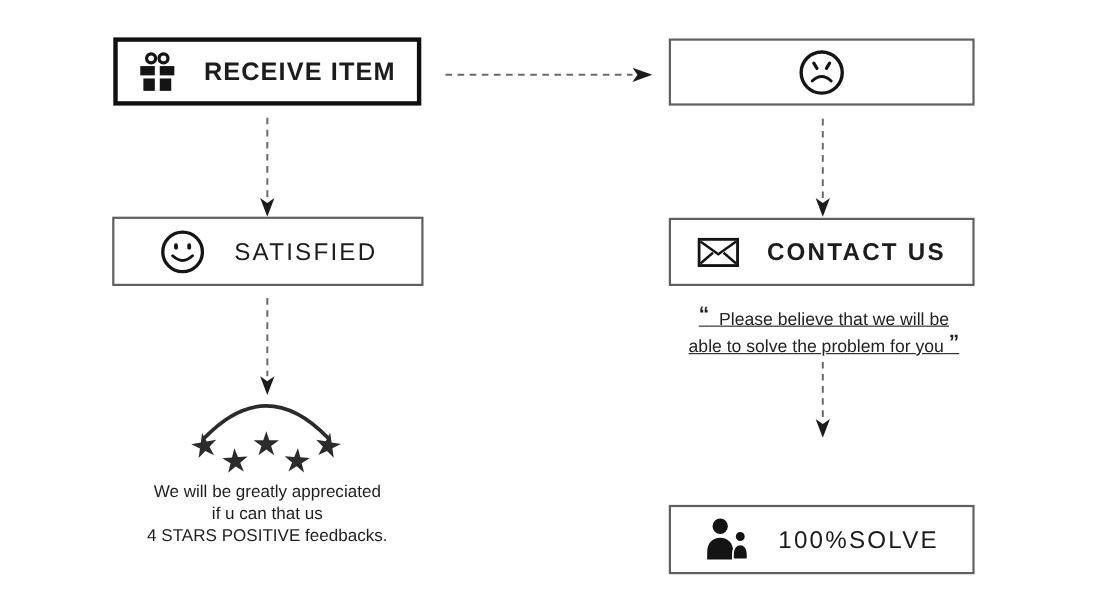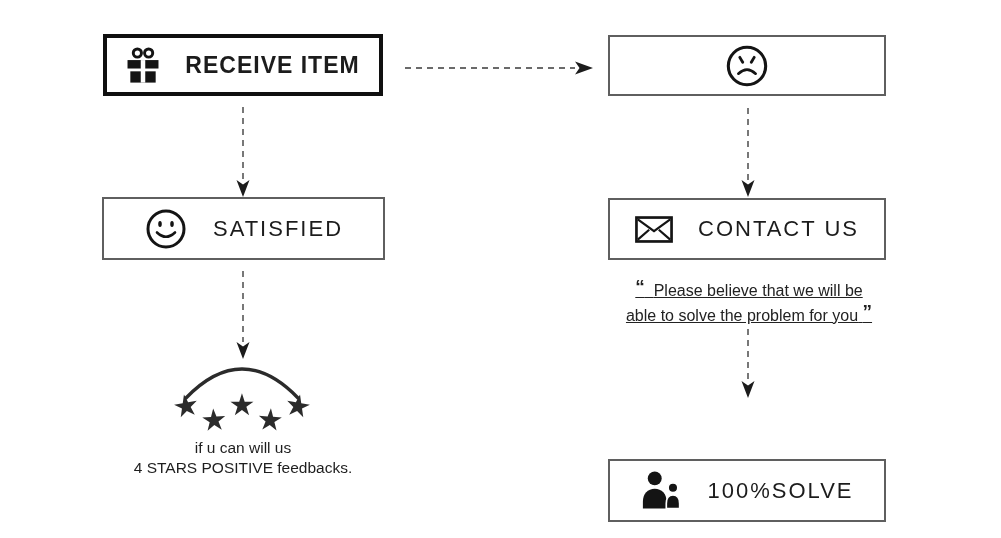--- a/index.html
+++ b/index.html
@@ -26,21 +26,21 @@
     display:flex;align-items:center;justify-content:center;gap:25px;text-align:center;
   }
   .thick{border:4px solid #101010;}
   .thin{border:2px solid var(--thin);}
   .lbl{font-size:22px;letter-spacing:2px;color:var(--ink);white-space:nowrap;}
   .lbl.bold{font-weight:bold;font-size:23px;letter-spacing:1px;}
 
   .node-receive   {left:103px;top:34px; width:280px;height:62px;}
   .node-unsat     {left:608px;top:35px; width:278px;height:61px;}
   .node-satisfied {left:102px;top:197px;width:283px;height:63px;}
-  .node-contact   {left:608px;top:198px;width:278px;height:62px;}
+  .node-contact   {left:608px;top:198px;width:278px;height:62px;font-weight:bold;}
   .node-solve     {left:608px;top:415px;width:278px;height:63px;margin-top:44px;}
 
   .icon{flex:0 0 auto;display:block;}
 
   .note{position:absolute;text-align:center;color:#222;}
   .note-quote{left:594px;top:276px;width:310px;font-size:16px;line-height:21px;text-decoration:underline;}
   .note-feedback{left:93px;top:438px;width:300px;font-size:15.5px;line-height:20px;color:#1e1e1e;}
   .qmark{font-weight:bold;font-size:19px;vertical-align:3px;letter-spacing:0;}
 
   .rating{position:absolute;left:170px;top:356px;width:146px;height:82px;}
@@ -142,17 +142,18 @@
       <path d="M16,42 Q72,-16 128,42" fill="none" stroke="#2b2b2b" stroke-width="3.4" stroke-linecap="round"></path>
     </svg>
     <span class="star s1">★</span>
     <span class="star s2">★</span>
     <span class="star s3">★</span>
     <span class="star s4">★</span>
     <span class="star s5">★</span>
   </div>
 
   <div class="note note-feedback">
-    <div>if u can will us</div>
+    <div>We will be greatly appreciated</div>
+    <div>if u can that us</div>
     <div>4 STARS POSITIVE feedbacks.</div>
   </div>
 
 </div>
 
 </body></html>

